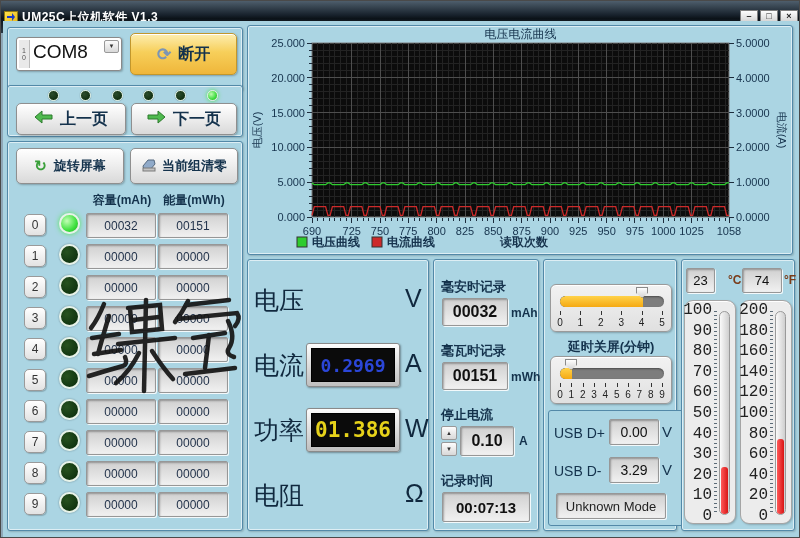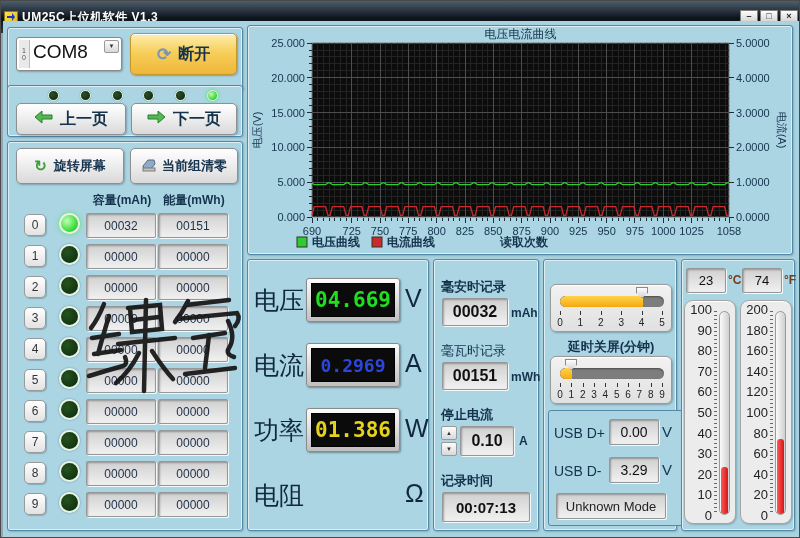--- a/index.html
+++ b/index.html
@@ -52,21 +52,21 @@
   .slider-track { position:absolute; left:9px; top:11px; width:104px; height:11px; background:#7d7d7d; border-radius:6px; box-shadow: inset 0 1px 2px rgba(0,0,0,.4); overflow:hidden; }
   .slider-fill { height:100%; background:linear-gradient(180deg,#ffd24a,#f5a912); border-radius:6px 0 0 6px; }
   .slider-thumb { position:absolute; top:2px; width:12px; height:11px; background:linear-gradient(#fefefe,#d5d5d5); border:1px solid #8a8a8a;
     clip-path:polygon(0 0,100% 0,100% 55%,50% 100%,0 55%); }
   .slider-tick { position:absolute; top:26px; width:1px; height:4px; background:#333; }
   .slider-num { position:absolute; top:32px; font-size:10px; color:#222; transform:translateX(-50%); }
 
   
   .thermo-body { position:absolute; width:52px; height:224px; background:#ececec; border:1px solid #a5a5a5; border-radius:9px; box-shadow: inset 0 1px 0 #fff, 1px 1px 2px rgba(0,0,0,.2); }
   .thermo-scale { position:absolute; left:0; top:4px; width:28px; height:216px; display:flex; flex-direction:column; justify-content:space-between; align-items:flex-end; }
-  .thermo-scale span { font-size:13px; color:#222; line-height:10px; padding-right:1px; }
+  .thermo-scale span { font-size:16px; color:#222; line-height:10px; padding-right:1px;font-family:Liberation Mono, monospace; }
   .thermo-dots { position:absolute; left:29px; top:10px; width:3px; height:204px; background:repeating-linear-gradient(to bottom,#5a6a76 0 1px,transparent 1px 4px); }
   .thermo-tube { position:absolute; left:34px; top:10px; width:11px; height:204px; background:linear-gradient(90deg,#fafafa,#cfcfcf); border:1px solid #9a9a9a; border-radius:6px; overflow:hidden; }
   .thermo-fill { position:absolute; left:1px; bottom:0; width:7px; background:linear-gradient(90deg,#ff5a5a,#d81515); border-radius:3px 3px 0 0; }
   .temp-unit { position:absolute; font-size:12px; font-weight:bold; color:#7a3b18; }
 
   .spin { position:absolute; width:16px; height:30px; display:flex; flex-direction:column; gap:2px; }
   .spin button { flex:1; font-size:6px; line-height:6px; background:linear-gradient(#fdfdfd,#d8d8d8); border:1px solid #999; border-radius:2px; color:#333; }
 
   svg text { font-family:"Liberation Sans",sans-serif; }
   .ctick { font-size:11px; fill:#16334d; }
@@ -492,44 +492,41 @@
         <rect x="49" y="211" width="10" height="10" fill="#2ecc2e" stroke="#333"></rect>
         <text x="64" y="220" class="cleg">电压曲线</text>
         <rect x="124" y="211" width="10" height="10" fill="#cc2a2a" stroke="#333"></rect>
         <text x="139" y="220" class="cleg">电流曲线</text>
         <text x="252" y="220" class="cleg">读取次数</text>
       </svg>
   </div>
 
   <div class="panel" style="left:246px;top:258px;width:182px;height:272px;">
       <span class="lbl" style="left: 6px; top: 24px; font-size: 25px; color: rgb(16, 40, 62);">电压</span>
-      <div class="lcd-frame" style="left: 58px; top: 18px; width: 94px; height: 44px;">
-        <div class="lcd" style="font-size: 21px; color: rgb(31, 224, 31);">04.669</div>
-      </div>
       <span class="lbl" style="left: 157px; top: 24px; font-size: 25px; color: rgb(16, 40, 62);">V</span>
       <span class="lbl" style="left: 6px; top: 89px; font-size: 25px; color: rgb(16, 40, 62);">电流</span>
       <div class="lcd-frame" style="left: 58px; top: 83px; width: 94px; height: 44px;">
         <div class="lcd" style="font-size: 18px; color: rgb(43, 70, 216);">0.2969</div>
       </div>
       <span class="lbl" style="left: 157px; top: 89px; font-size: 25px; color: rgb(16, 40, 62);">A</span>
       <span class="lbl" style="left: 6px; top: 154px; font-size: 25px; color: rgb(16, 40, 62);">功率</span>
       <div class="lcd-frame" style="left: 58px; top: 148px; width: 94px; height: 44px;">
         <div class="lcd" style="font-size: 21px; color: rgb(230, 210, 26);">01.386</div>
       </div>
       <span class="lbl" style="left: 157px; top: 154px; font-size: 25px; color: rgb(16, 40, 62);">W</span>
       <span class="lbl" style="left: 6px; top: 219px; font-size: 25px; color: rgb(16, 40, 62);">电阻</span>
       <span class="lbl" style="left: 157px; top: 219px; font-size: 25px; color: rgb(16, 40, 62);">Ω</span>
     </div>
 
   <div class="panel" style="left:432px;top:258px;width:106px;height:272px;">
     <span class="lbl" style="left:7px;top:18px;font-size:13px;font-weight:bold;">毫安时记录</span>
     <span class="rec" style="position:absolute;left:8px;top:38px;width:66px;height:28px;font-size:16px;font-weight:bold;color:#111;">00032</span>
     <span class="lbl" style="left:77px;top:46px;font-size:12px;font-weight:bold;">mAh</span>
 
-    <span class="lbl" style="left:7px;top:82px;font-size:13px;font-weight:normal;">毫瓦时记录</span>
+    <span class="lbl" style="left:7px;top:82px;font-size:13px;font-weight:bold;">毫瓦时记录</span>
     <span class="rec" style="position:absolute;left:8px;top:102px;width:66px;height:28px;font-size:16px;font-weight:bold;color:#111;">00151</span>
     <span class="lbl" style="left:77px;top:110px;font-size:12px;font-weight:bold;">mWh</span>
 
     <span class="lbl" style="left:7px;top:146px;font-size:13px;font-weight:bold;">停止电流</span>
     <div class="spin" style="left:7px;top:166px;">
       <button>▲</button>
       <button>▼</button>
     </div>
     <span class="rec" style="position:absolute;left:26px;top:166px;width:54px;height:30px;font-size:16px;font-weight:bold;color:#111;">0.10</span>
     <span class="lbl" style="left:85px;top:174px;font-size:12px;font-weight:bold;">A</span>
@@ -590,21 +587,21 @@
       <span class="rec" style="position:absolute;left:60px;top:8px;width:50px;height:26px;font-size:14px;color:#111;">0.00</span>
       <span class="lbl" style="left:113px;top:12px;font-size:15px;">V</span>
       <span class="lbl" style="left:5px;top:52px;font-size:14px;">USB D-</span>
       <span class="rec" style="position:absolute;left:60px;top:46px;width:50px;height:26px;font-size:14px;color:#111;">3.29</span>
       <span class="lbl" style="left:113px;top:50px;font-size:15px;">V</span>
       <span class="rec" style="position:absolute;left:7px;top:82px;width:110px;height:26px;font-size:13px;color:#222;">Unknown Mode</span>
     </div>
   </div>
 
   <div class="panel" style="left:680px;top:258px;width:114px;height:272px;">
-    <span class="rec" style="position:absolute;left:4px;top:8px;width:40px;height:25px;font-size:13px;color:#111;">23</span>
+    <span class="rec" style="position:absolute;left:4px;top:8px;width:29px;height:25px;font-size:13px;color:#111;">23</span>
     <span class="temp-unit" style="left:46px;top:13px;">°C</span>
     <span class="rec" style="position:absolute;left:60px;top:8px;width:40px;height:25px;font-size:13px;color:#111;">74</span>
     <span class="temp-unit" style="left:102px;top:13px;">°F</span>
     <div class="thermo-body" style="left:2px;top:40px;">
       <div class="thermo-scale" id="tc-scale">
           <span>100</span>
           <span>90</span>
           <span>80</span>
           <span>70</span>
           <span>60</span>

